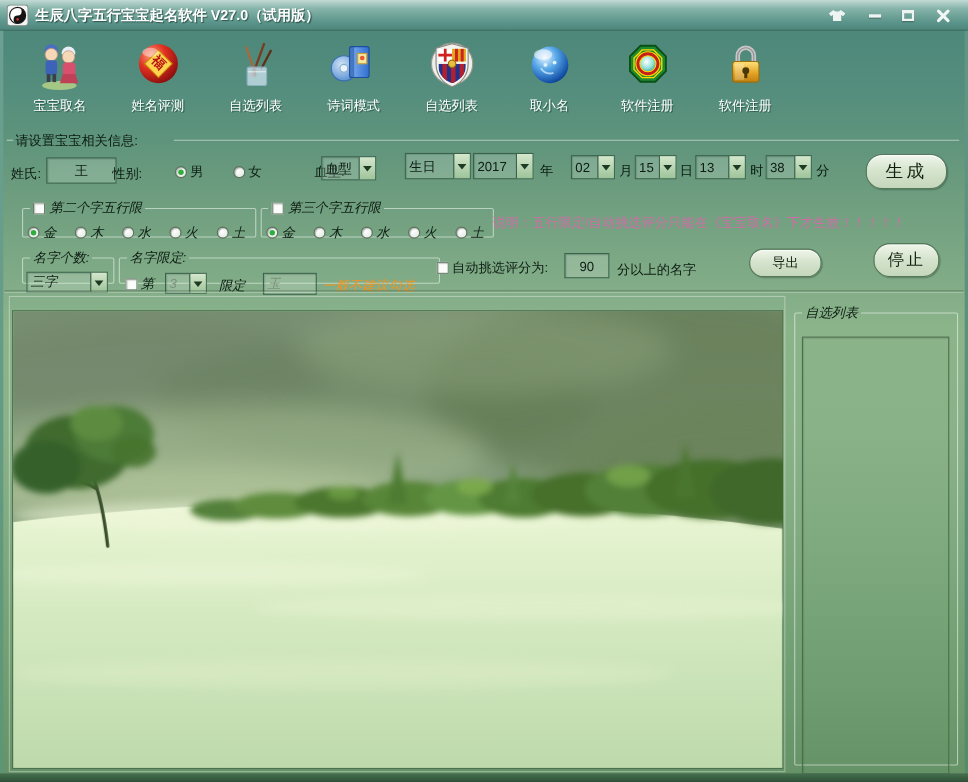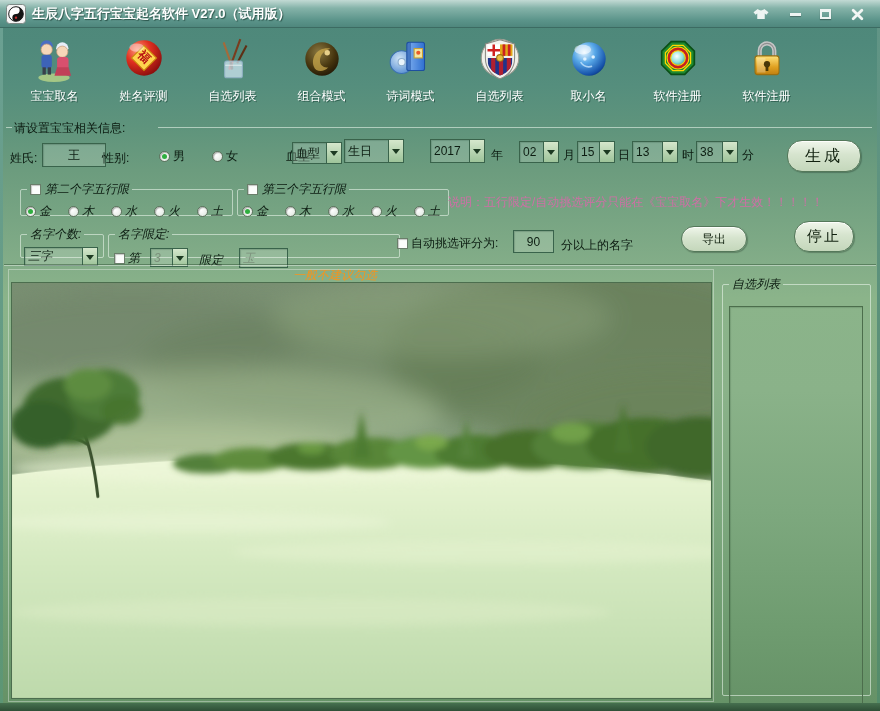--- a/index.html
+++ b/index.html
@@ -151,37 +151,20 @@
           <path d="M13,8 L20,28" stroke="#a56a3a" stroke-width="2"></path>
           <path d="M20,28 l1,5" stroke="#4a2a10" stroke-width="2.6" stroke-linecap="round"></path>
           <path d="M35,11 L26,28" stroke="#5e2f14" stroke-width="2"></path>
           <rect x="14" y="26" width="17" height="16" rx="2" fill="rgba(205,228,240,.75)" stroke="#8fb0c2"></rect>
           <line x1="14.5" y1="30" x2="30.5" y2="30" stroke="#ffffff" opacity=".6"></line>
         </svg>
       </span>
       <span class="lbl">自选列表</span>
     </div>
 
-    <div class="tool">
-      <span class="ic">
-        <svg width="46" height="50" viewBox="0 0 44 48">
-          <defs>
-              <radialGradient id="rgDark" cx="40%" cy="30%" r="80%">
-            <stop offset="0" stop-color="#8a7840"></stop>
-                <stop offset=".6" stop-color="#46350f"></stop>
-                <stop offset="1" stop-color="#1c1204"></stop>
-          </radialGradient>
-            </defs>
-          <circle cx="22" cy="24" r="16" fill="url(#rgDark)"></circle>
-          <path d="M14,31 C11,21 19,12 30,14 C24,16 20,20 20,26 C20,30 24,33 28,32 C24,37 16,37 14,31 Z" fill="#c9a84c" opacity=".75"></path>
-          <circle cx="27" cy="18" r="2.6" fill="#e8d08a"></circle>
-        </svg>
-      </span>
-      <span class="lbl">组合模式</span>
-    </div>
 
     <div class="tool">
       <span class="ic">
         <svg width="46" height="50" viewBox="0 0 44 48">
           <defs>
             <radialGradient id="rgCD" cx="40%" cy="35%" r="75%">
                 <stop offset="0" stop-color="#cfe4f6"></stop>
                 <stop offset="1" stop-color="#4e88cf"></stop>
               </radialGradient>
             <linearGradient id="lgBook" x1="0" y1="0" x2="1" y2="0">
@@ -304,21 +287,21 @@
   </span>
   <span class="ritem abs" style="left:212px;top:148px;">
     <span class="radio"></span>
     <span>女</span>
   </span>
   <span class="lab" style="left:258px;top:148px;margin-left:28px;">血型:</span>
   <div class="combo" style="left:292px;top:142px;width:50px;height:22px;">
     <span class="cval">血型</span>
       <span class="carr"></span>
   </div>
-  <div class="combo" style="left:344px;top:139px;width:60px;height:24px;">
+  <div class="combo" style="left:368px;top:139px;width:60px;height:24px;">
     <span class="cval">生日</span>
       <span class="carr"></span>
   </div>
   <div class="combo" style="left:430px;top:139px;width:55px;height:24px;">
     <span class="cval">2017</span>
       <span class="carr"></span>
   </div>
   <span class="lab" style="left:491px;top:147px;">年</span>
   <div class="combo" style="left:519px;top:141px;width:40px;height:22px;">
     <span class="cval">02</span>
@@ -421,21 +404,21 @@
       <span>第</span>
     </span>
     <div class="combo" style="left:41px;top:5px;width:38px;height:19px;">
       <span class="cval gray">3</span>
         <span class="carr"></span>
     </div>
     <span class="lab" style="left:90px;top:9px;">限定</span>
     <div class="field" style="left:130px;top:5px;width:49px;height:20px;">
       <span class="fval gray">玉</span>
     </div>
-    <span class="lab warn-orange" style="left:184px;top:24px;">一般不建议勾选</span>
+    <span class="lab warn-orange" style="left:184px;top:9px;">一般不建议勾选</span>
   </fieldset>
 
   <span class="ritem abs" style="left:397px;top:235px;">
     <span class="checkbox"></span>
     <span>自动挑选评分为:</span>
   </span>
   <div class="field center" style="left:513px;top:230px;width:41px;height:23px;">
     <span class="fval">90</span>
   </div>
   <span class="lab" style="left:561px;top:237px;">分以上的名字</span>

